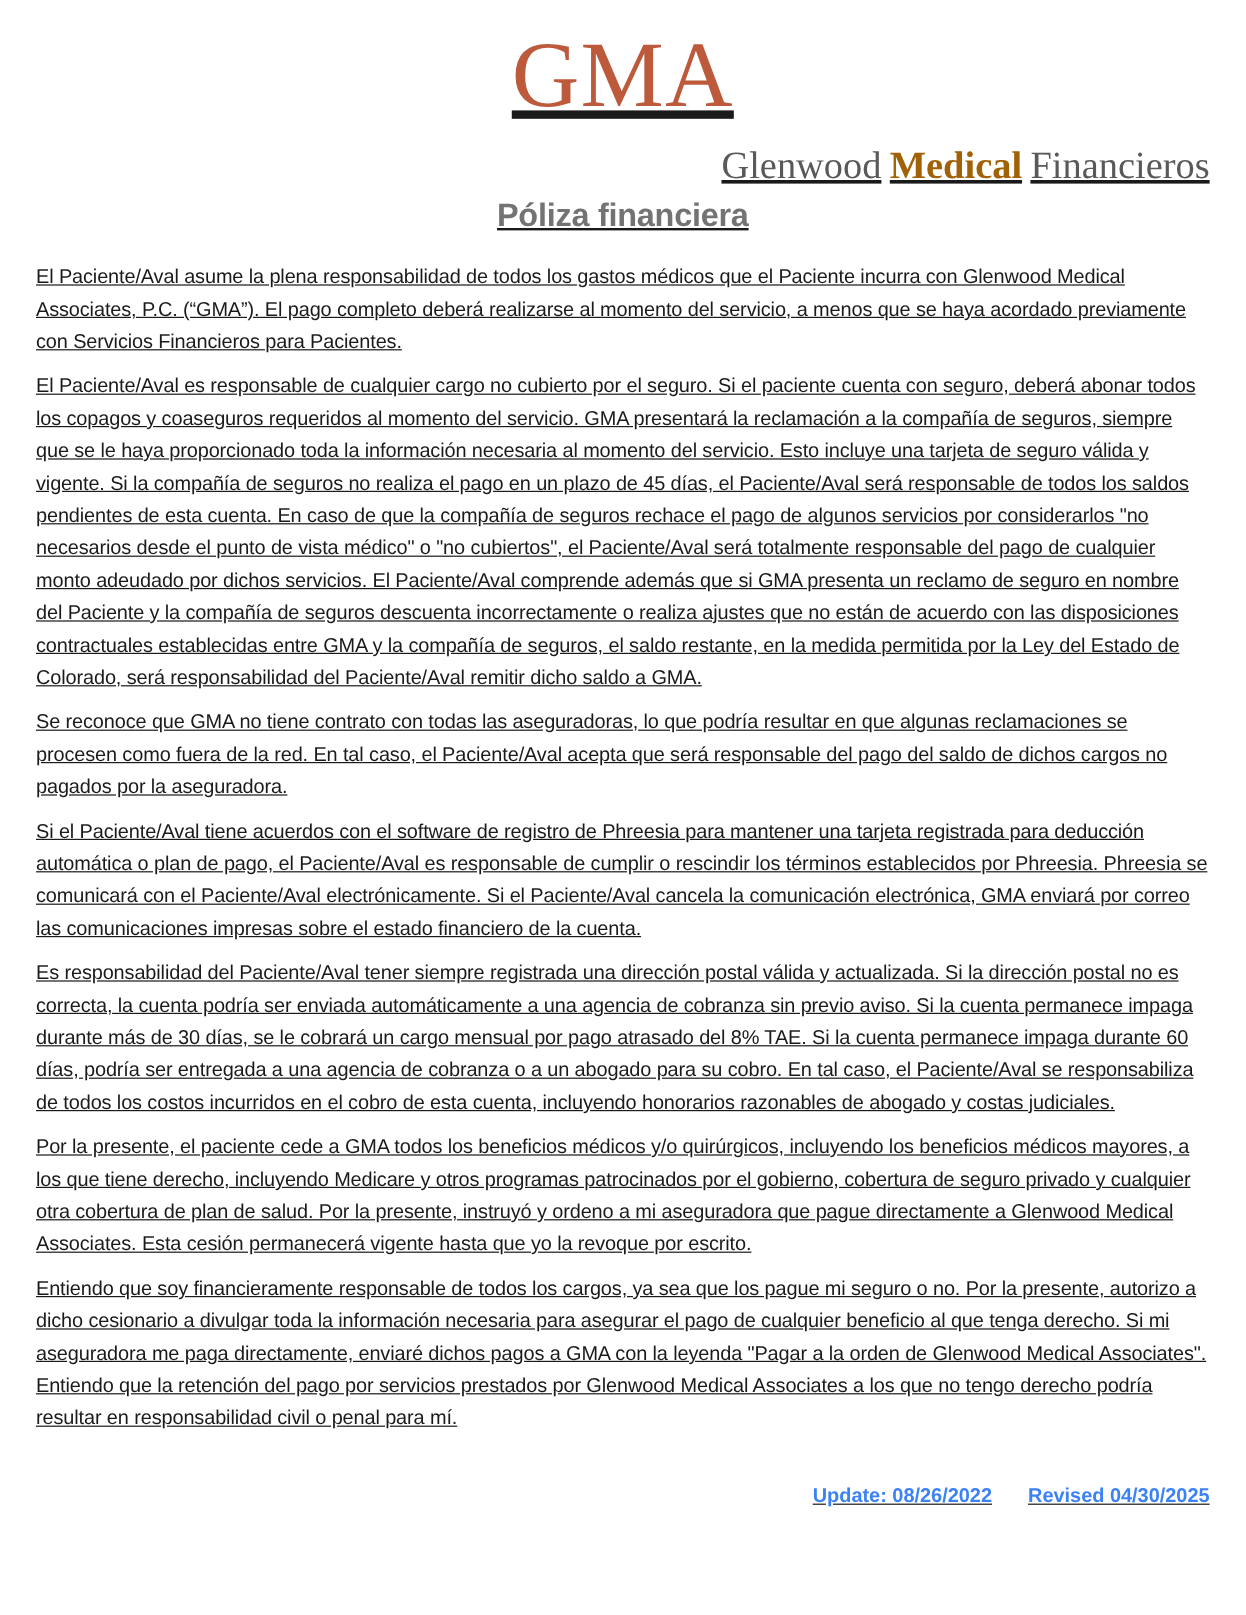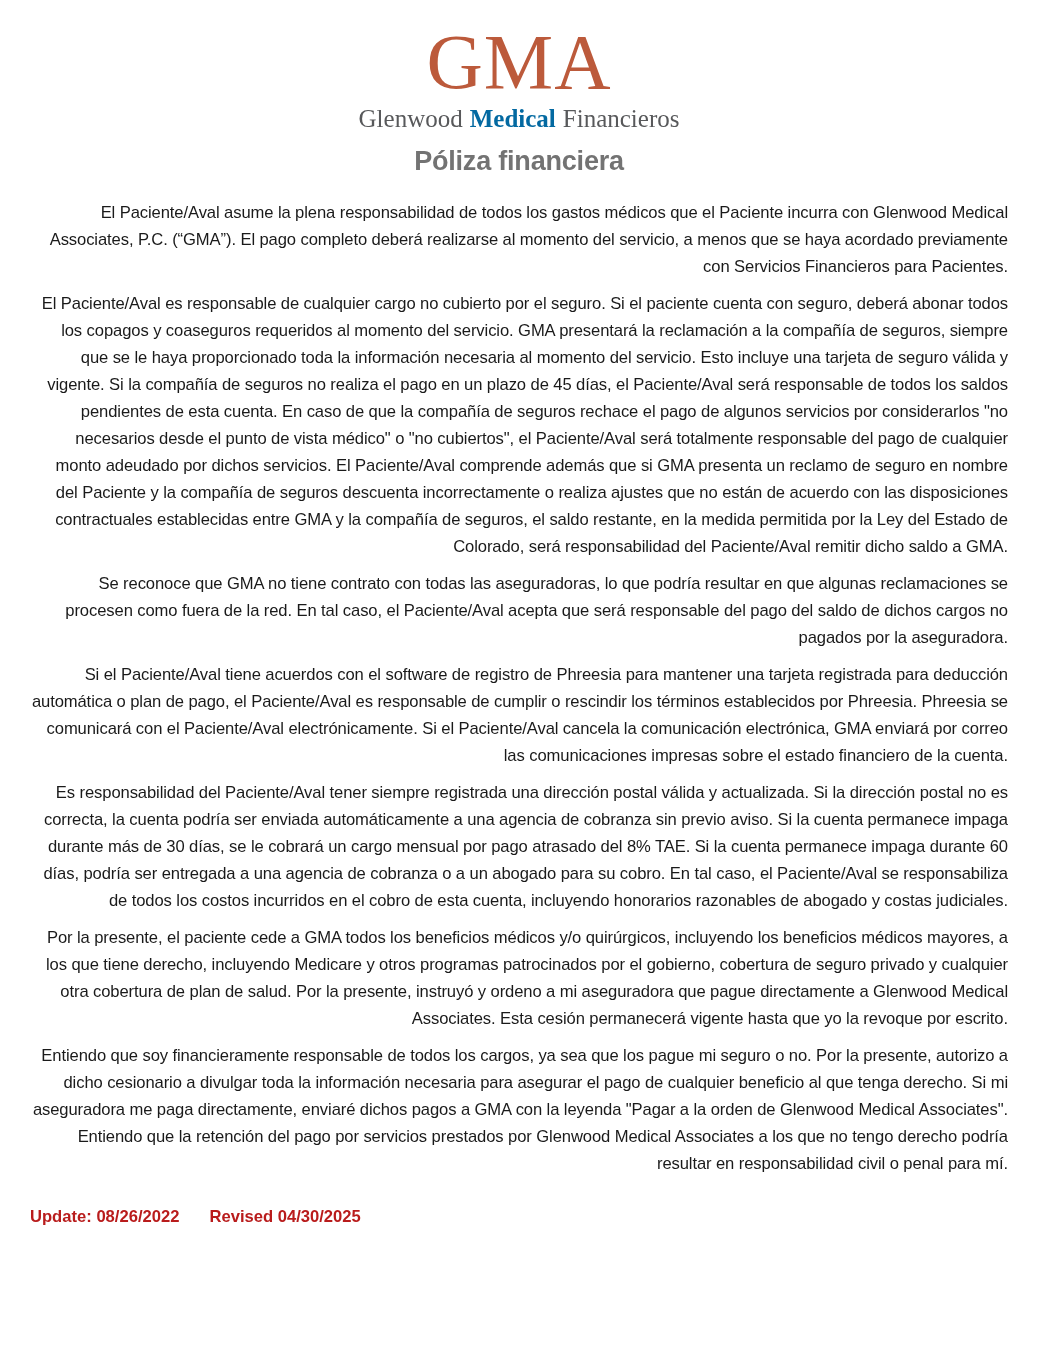--- a/index.html
+++ b/index.html
@@ -10,67 +10,68 @@
     font-family: "Liberation Sans", sans-serif;
     color: #1a1a1a;
     overflow: hidden;
   }
   .page {
     width: 1038px;
     height: 964px;
     padding: 22px 30px 0 30px;
     display: flex;
     flex-direction: column;
+    text-decoration: underline;
   }
   .header { text-align: center; }
   .logo-acronym {
     font-family: "Liberation Serif", serif;
     font-size: 78px;
     line-height: 80px;
     font-weight: 400;
     color: #bc5a3b;
     letter-spacing: 1px;
   }
   .logo-subtitle {
     display: flex;
-    justify-content: center;
+    justify-content: flex-end;
     gap: 7px;
     font-family: "Liberation Serif", serif;
-    font-size: 25px;
+    font-size: 32px;
     line-height: 30px;
     color: #58595b;
-    margin-top: 2px;
+    margin-top: 20px;
   }
   .logo-subtitle .medical {
-    color: #0369a1;
+    color: #a16207;
     font-weight: 700;
   }
   .doc-title {
     font-size: 27px;
     font-weight: 700;
     color: #737373;
     margin-top: 12px;
     letter-spacing: -0.2px;
   }
   .body-text {
     margin-top: 22px;
     font-size: 16.6px;
     line-height: 27px;
     letter-spacing: -0.1px;
-    text-align: right;
+    text-align: left;
   }
   .body-text p { margin-bottom: 10px; }
   .footer {
-    margin-top: 20px;
+    margin-top: 32px;
     display: flex;
-    justify-content: flex-start;
+    justify-content: flex-end;
     gap: 30px;
     font-size: 16.6px;
     font-weight: 700;
-    color: #b91c1c;
+    color: #3b82f6;
     padding-right: 0px;
   }
 </style>
 </head>
 <body>
 
 <div class="page">
 
   <div class="header">
     <div class="logo-acronym">GMA</div>

